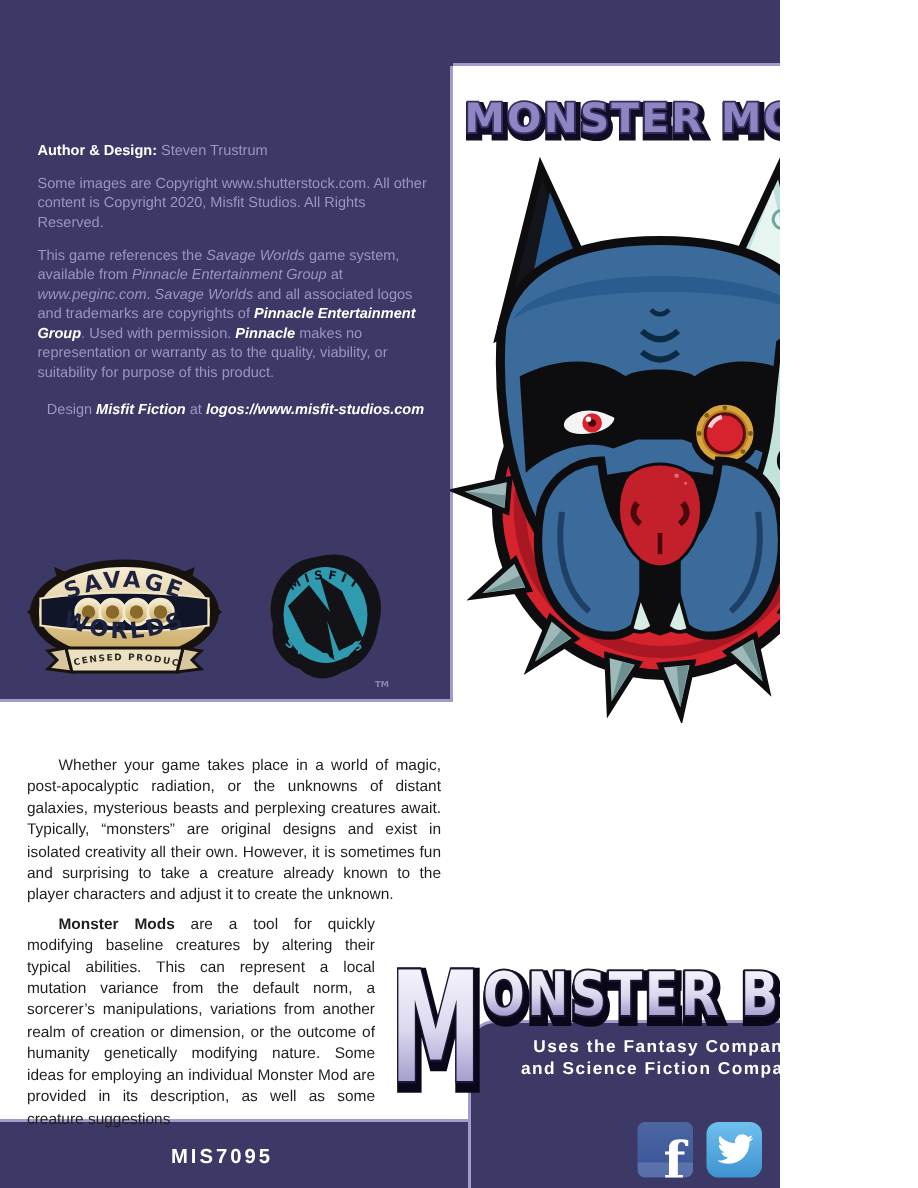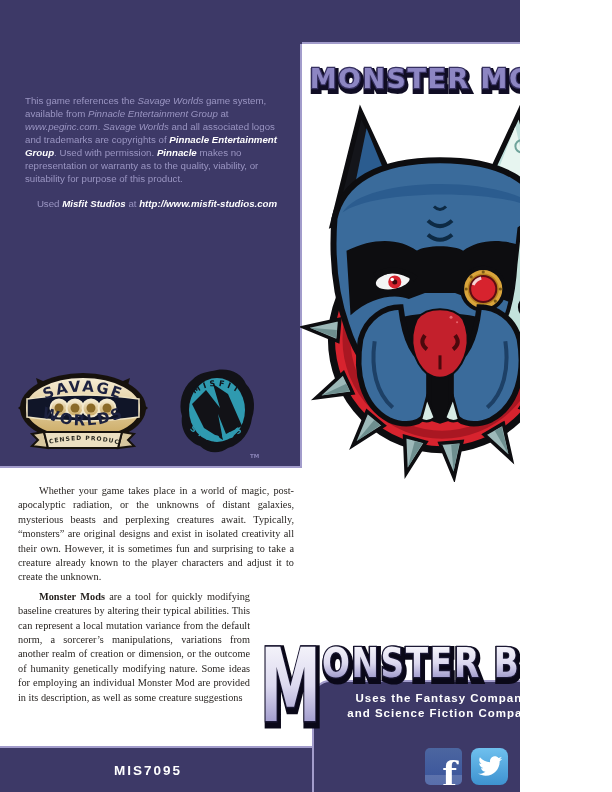--- a/index.html
+++ b/index.html
@@ -20,22 +20,22 @@
             border-top:2px solid #a29ccb;border-left:2px solid #a29ccb;border-top-left-radius:18px;}
   
   .credits{position:absolute;left:25px;top:94px;width:264px;color:#9a95c2;font-size:9.7px;line-height:1.34;}
   .credits p{margin:0 0 9px 0;}
   .credits .b{font-weight:bold;color:#ffffff;}
   .credits .i{font-style:italic;}
   .credits .visit{text-align:center;margin-top:12px;}
   .b{font-weight:bold;}
   .i{font-style:italic;}
   
-  .col{position:absolute;width:276px;font-family:Liberation Serif, serif;font-size:10.3px;
-       line-height:14.4px;color:#221e1b;text-align:justify;}
+  .col{position:absolute;width:276px;font-family:Liberation Sans, sans-serif;font-size:10.3px;
+       line-height:14.4px;color:#221e1b;text-align:justify;margin-top:20px;}
   .col1{left:18px;top:484px;}
   .col2{left:308px;top:481px;}
   .col p{margin:0 0 5px 0;text-indent:21px;}
   .col p.noindent{text-indent:0;}
   .m-spacer{float:right;width:38px;height:108px;margin:29px 0 0 6px;}
   
   .tagline{position:absolute;left:312px;top:691px;width:274px;text-align:center;color:#ffffff;
            font-weight:bold;font-size:11.5px;letter-spacing:1px;line-height:15px;}
   
   .product-code{position:absolute;left:114px;top:763px;color:#ffffff;font-weight:bold;
@@ -153,22 +153,24 @@
     <path d="M112,218 C122,205 148,205 158,218 C168,240 160,262 148,272 C139,278 131,278 122,272
              C110,262 102,240 112,218 Z" fill="#c3202c" stroke="#0d0d10" stroke-width="2"></path>
     <path d="M120,234 q-6,8 2,14" fill="none" stroke="#4c090d" stroke-width="4"></path>
     <path d="M150,234 q6,8 -2,14" fill="none" stroke="#4c090d" stroke-width="4"></path>
     <path d="M135,254 L135,268" stroke="#4c090d" stroke-width="3"></path>
     <circle cx="146" cy="216" r="1.5" fill="#e8676f"></circle>
       <circle cx="152" cy="221" r="1" fill="#e8676f"></circle>
   </svg>
 
   <div class="credits">
+    <p><span class="b">Author &amp; Design:</span><span> Steven Trustrum</span></p>
+    <p>Some images are Copyright www.shutterstock.com. All other content is Copyright 2020, Misfit Studios. All Rights Reserved.</p>
     <p><span>This game references the </span><span class="i">Savage Worlds</span><span> game system, available from </span><span class="i">Pinnacle Entertainment Group</span><span> at </span><span class="i">www.peginc.com</span><span>. </span><span class="i">Savage Worlds</span><span> and all associated logos and trademarks are copyrights of </span><span class="b i">Pinnacle Entertainment Group</span><span>. Used with permission. </span><span class="b i">Pinnacle</span><span> makes no representation or warranty as to the quality, viability, or suitability for purpose of this product.</span></p>
-    <p class="visit"><span>Used </span><span class="b i">Misfit Studios</span><span> at </span><span class="b i">http://www.misfit-studios.com</span></p>
+    <p class="visit"><span>Design </span><span class="b i">Misfit Fiction</span><span> at </span><span class="b i">logos://www.misfit-studios.com</span></p>
   </div>
 
   <svg class="abs" style="left:16px;top:370px;" width="134" height="84" viewBox="0 0 134 84">
     <defs>
       <linearGradient id="gold" x1="0" y1="0" x2="0" y2="1">
         <stop offset="0" stop-color="#f7eed6"></stop>
           <stop offset="1" stop-color="#c9a75e"></stop>
       </linearGradient>
       <path id="savArc" d="M22,33 Q67,10 112,33" fill="none"></path>
       <path id="worArc" d="M18,43 Q67,68 116,43" fill="none"></path>

